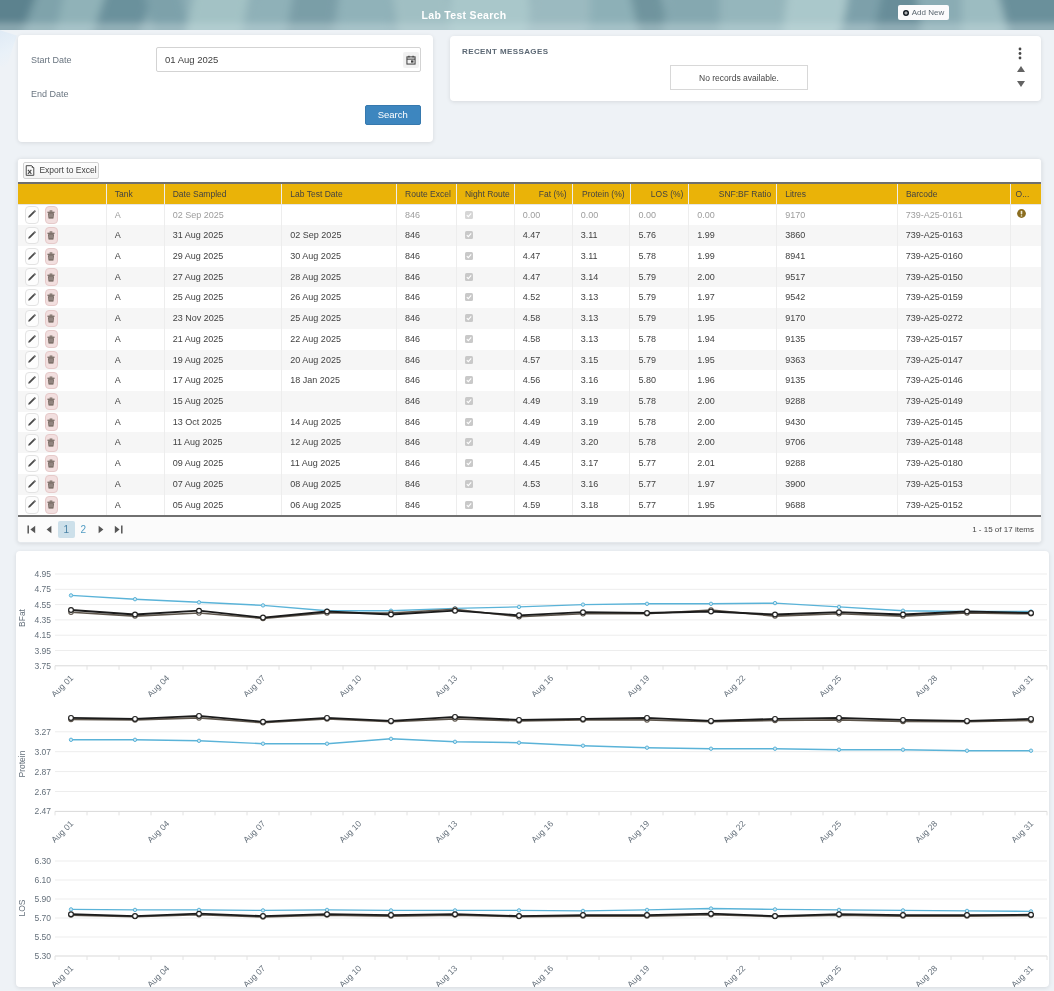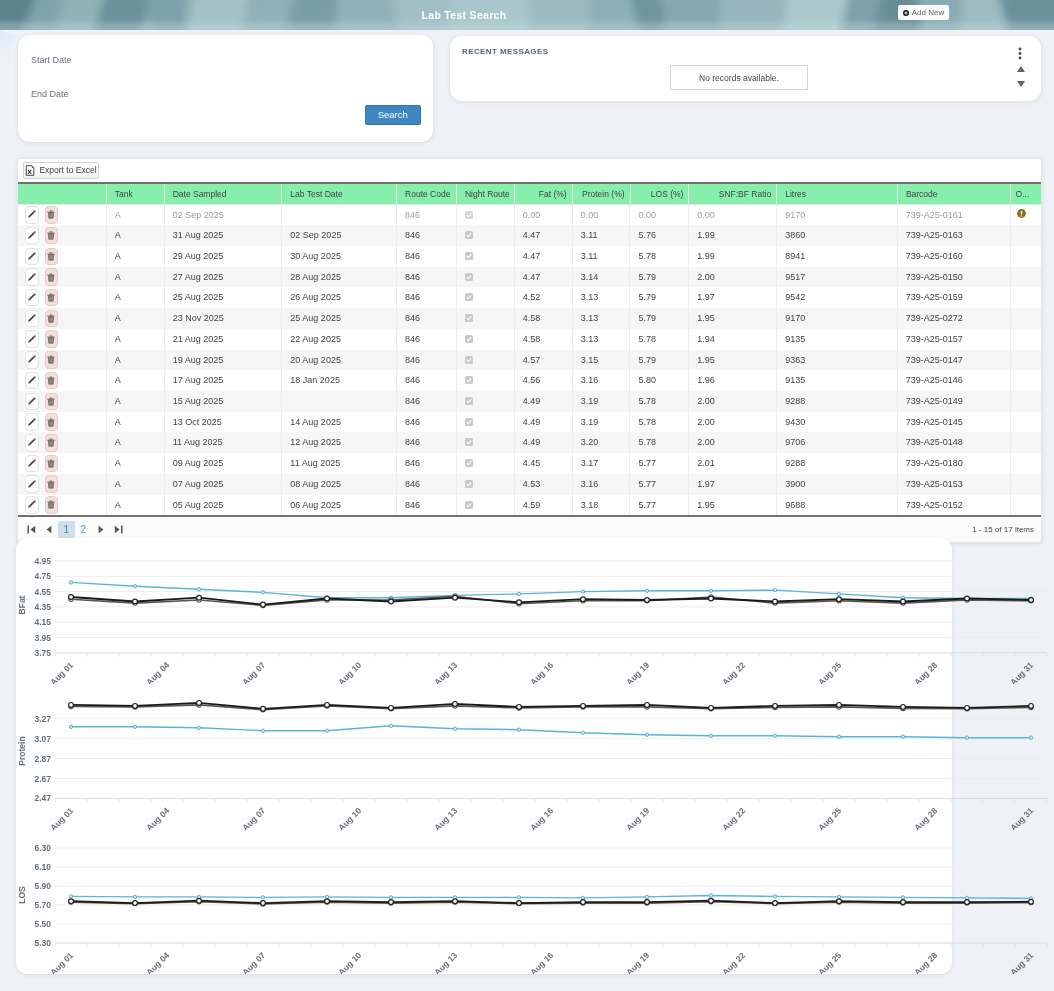--- a/index.html
+++ b/index.html
@@ -1,18 +1,18 @@
 <!DOCTYPE html>
 <html><head>
 <meta charset="utf-8">
 <style>
 * { margin:0; padding:0; box-sizing:border-box; }
 html,body { width:1054px; height:991px; }
 body { background:#eef2f6; font-family:"Liberation Sans", sans-serif; position:relative; overflow:hidden; }
-.card { position:absolute; background:#fff; border-radius:12px; box-shadow:0 1px 4px rgba(0,0,0,0.10); }
+.card { position:absolute; background:#fff; border-radius:4px; box-shadow:0 1px 4px rgba(0,0,0,0.10); }
 
 
 #hdr { position:absolute; left:0; top:0; width:1054px; height:30px; overflow:hidden; }
 #hdr-title { position:absolute; left:0; top:0; width:928px; text-align:center; line-height:30px; font-size:10.5px; font-weight:bold; color:#fff; letter-spacing:0.3px; }
 #addnew { position:absolute; left:898px; top:5px; width:51px; height:15px; background:#fbfbfc; border-radius:2px; font-size:8px; color:#5b6770; display:flex; align-items:center; justify-content:center; gap:3px; }
 
 
 #deco { position:absolute; left:-6px; top:32px; width:18px; height:34px; background:linear-gradient(135deg,#dfeaf5 0%,#e9f1f8 60%,rgba(238,242,246,0)); transform:rotate(18deg); }
 
 
@@ -29,41 +29,41 @@
 #msg-dots { position:absolute; right:19px; top:10px; }
 .tri { position:absolute; right:16px; width:0; height:0; border-left:4.5px solid transparent; border-right:4.5px solid transparent; }
 #tri-up { top:66px; border-bottom:6px solid #636363; top:30px; }
 #tri-dn { top:45px; border-top:6px solid #636363; }
 
 
 #grid-card { left:17px; top:158px; width:1024.5px; height:385px; border:1px solid #e4e8ec; border-radius:4px; overflow:hidden; }
 #toolbar { position:relative; height:22.5px; background:#fff;text-decoration:underline; }
 #export-btn { position:absolute; left:5px; top:3px; width:76px; height:16.5px; border:1px solid #d2d2d2; border-radius:2px; background:linear-gradient(#fdfdfd,#f4f4f4); font-size:8.5px; color:#434343; display:flex; align-items:center; justify-content:center; gap:4px; }
 #hdr-border { height:2px; background:#6f6f6f; }
-.ghead { display:flex; height:21px; background:#86efac; border-bottom:1px solid #e6e6e6; }
+.ghead { display:flex; height:21px; background:#eab308; border-bottom:1px solid #e6e6e6; }
 .hc { font-size:8.5px; color:#424242; line-height:20px; padding-left:8px; white-space:nowrap; overflow:hidden; }
 .hc.num { text-align:right; padding-right:5px; padding-left:0; }
 .grow { display:flex; height:20.73px; background:#fff; }
 .grow.alt { background:#f6f6f6; }
 .grow.dim .gc { color:#9d9d9d; }
 .gc { font-size:9px; color:#424242; line-height:20.5px; padding-left:8px; white-space:nowrap; overflow:hidden; position:relative; }
 .bl { border-left:1px solid #ededed; }
 .gc.cmd { padding-left:7px; display:flex; gap:6px; align-items:center; }
 .btn-edit { width:13.5px; height:17.5px; border:1px solid #e3e3e3; border-radius:4px; background:#fdfdfd; display:inline-flex; align-items:center; justify-content:center; }
 .btn-del { width:13.5px; height:17.5px; border:1px solid #e6caca; border-radius:4px; background:#f2dfdf; display:inline-flex; align-items:center; justify-content:center; }
 .cbx { position:relative; display:inline-block; width:8px; height:8px; margin-top:6px; }
 #pager-border { height:2px; background:#707070; }
 #pager { position:relative; height:25.5px; background:#fbfbfb; }
 .pgi { position:absolute; top:4px; width:17px; height:17px; display:flex; align-items:center; justify-content:center; }
 #pg1 { position:absolute; left:40px; top:3.5px; width:16.5px; height:17.5px; background:#cde0ea; border-radius:2px; color:#4a82a6; font-size:10px; text-align:center; line-height:17.5px; }
 #pg2 { position:absolute; left:57px; top:3.5px; width:16.5px; height:17.5px; color:#539dc4; font-size:10px; text-align:center; line-height:17.5px; }
 #pg-info { position:absolute; right:6.5px; top:0; font-size:8px; color:#454545; line-height:25px; }
 
 
-#chart-card { left:16px; top:538px; width:936px; height:436px;font-weight:bold; }
+#chart-card { left:16px; top:551px; width:1033px; height:436px; }
 .chartwrap { position:absolute; left:0; width:1033px; }
 </style>
 </head>
 <body>
 
 <div id="hdr">
 <svg width="1054" height="30" viewBox="0 0 1054 30" preserveAspectRatio="none" style="position:absolute;left:0;top:0">
 <defs>
         <filter id="hb" x="-20%" y="-300%" width="140%" height="700%">
           <feGaussianBlur stdDeviation="4.5"></feGaussianBlur>
@@ -103,20 +103,28 @@
         <path d="M5 2.2v5.6M2.2 5h5.6" stroke="#fff" stroke-width="1.4"></path>
       </svg>
       <span>Add New</span>
     </div>
 </div>
 <div id="deco"></div>
 
 <div class="card" id="form-card">
 <div class="flabel" style="top:20px">Start Date</div>
 <div class="flabel" style="top:54px">End Date</div>
+<div class="finput" style="top:12px">01 Aug 2025<span class="fcal">
+        <svg width="10" height="10" viewBox="0 0 16 16">
+          <rect x="1.5" y="3" width="13" height="11.5" fill="none" stroke="#3d3d3d" stroke-width="1.6"></rect>
+          <path d="M1.5 6.6h13" stroke="#3d3d3d" stroke-width="1.6"></path>
+          <path d="M4.7 1v3M11.3 1v3" stroke="#3d3d3d" stroke-width="1.8"></path>
+          <rect x="8" y="8.6" width="4" height="3.6" fill="#3d3d3d"></rect>
+        </svg>
+      </span></div>
 <div id="search-btn">Search</div>
 </div>
 
 <div class="card" id="msg-card">
 <div id="msg-title">RECENT MESSAGES</div>
 <div id="norec">No records available.</div>
 <div id="msg-dots"><svg width="4" height="13" viewBox="0 0 4 13">
         <circle cx="2" cy="2" r="1.4" fill="#474747"></circle>
         <circle cx="2" cy="6.5" r="1.4" fill="#474747"></circle>
         <circle cx="2" cy="11" r="1.4" fill="#474747"></circle>
@@ -135,21 +143,21 @@
         </svg>
         <span>Export to Excel</span>
       </div>
     </div>
 <div id="hdr-border"></div>
 <div class="ghead">
       <div class="hc" style="width:88px"></div>
 <div class="hc bl" style="width:58px">Tank</div>
 <div class="hc bl" style="width:118px">Date Sampled</div>
 <div class="hc bl" style="width:115px">Lab Test Date</div>
-<div class="hc bl" style="width:60px">Route Code</div>
+<div class="hc bl" style="width:60px">Route Excel</div>
 <div class="hc bl" style="width:58px">Night Route</div>
 <div class="hc bl num" style="width:58px">Fat (%)</div>
 <div class="hc bl num" style="width:58px">Protein (%)</div>
 <div class="hc bl num" style="width:59px">LOS (%)</div>
 <div class="hc bl num" style="width:88px">SNF:BF Ratio</div>
 <div class="hc bl" style="width:121px">Litres</div>
 <div class="hc bl" style="width:113px">Barcode</div>
 <div class="hc bl" style="width:31px;padding-left:5px">O...</div>
     </div>
 <div class="grow dim">

